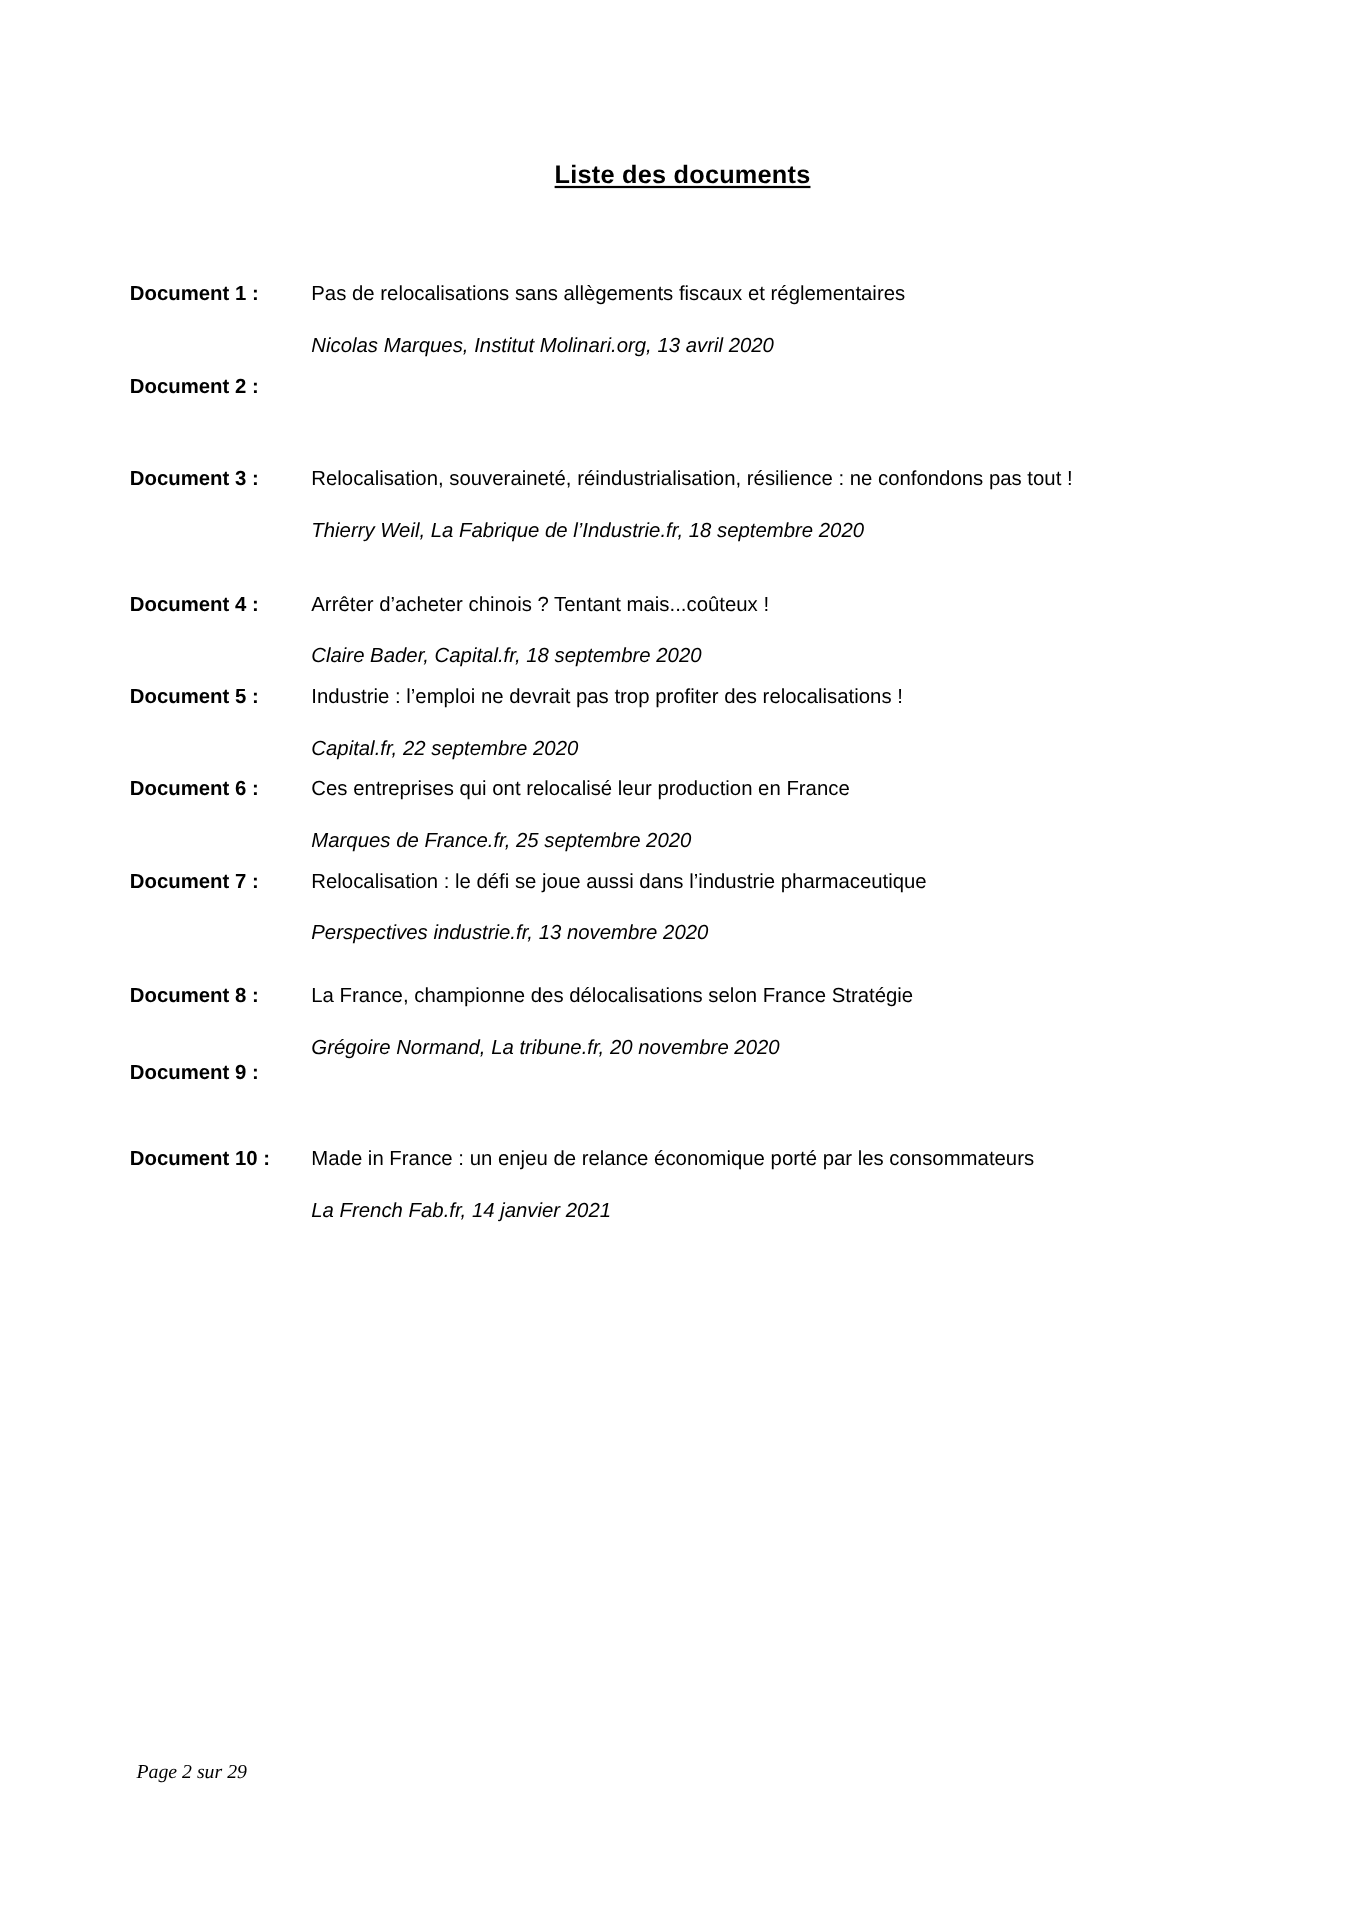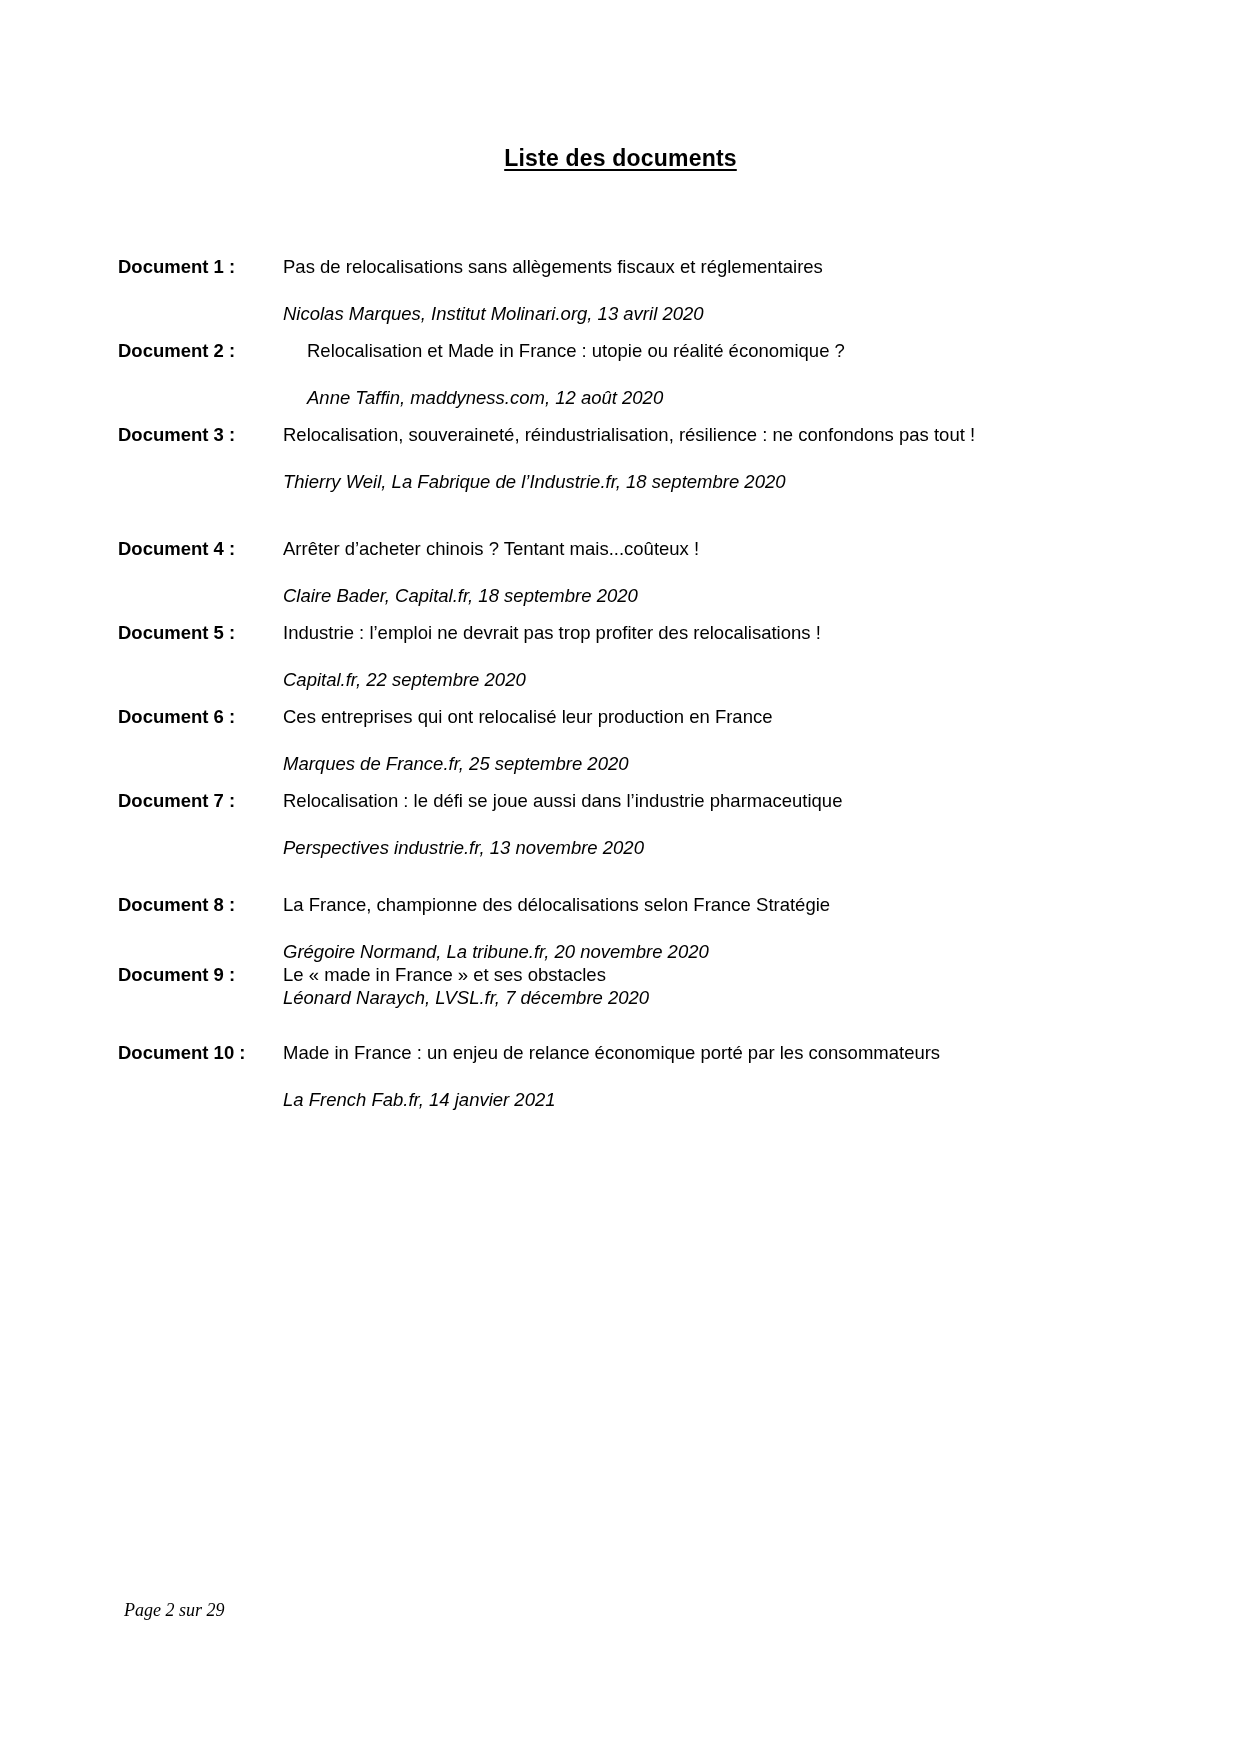--- a/index.html
+++ b/index.html
@@ -83,26 +83,22 @@
 <div class="doc-list">
 
   <div class="doc-entry" style="top:0px;">
     <div class="doc-label">Document 1 :</div>
     <div class="doc-body">
       <div class="doc-title">Pas de relocalisations sans allègements fiscaux et réglementaires</div>
       <div class="doc-source">Nicolas Marques, Institut Molinari.org, 13 avril 2020</div>
     </div>
   </div>
 
-  <div class="doc-entry" style="top:84px;gap:24px;">
+  <div class="doc-entry" style="top:84px;">
     <div class="doc-label">Document 2 :</div>
-    <div class="doc-body">
-      <div class="doc-title">Relocalisation et Made in France : utopie ou réalité économique ?</div>
-      <div class="doc-source">Anne Taffin, maddyness.com, 12 août 2020</div>
-    </div>
   </div>
 
   <div class="doc-entry" style="top:168px;">
     <div class="doc-label">Document 3 :</div>
     <div class="doc-body">
       <div class="doc-title">Relocalisation, souveraineté, réindustrialisation, résilience : ne confondons pas tout !</div>
       <div class="doc-source">Thierry Weil, La Fabrique de l’Industrie.fr, 18 septembre 2020</div>
     </div>
   </div>
 
@@ -141,24 +137,20 @@
   <div class="doc-entry" style="top:638px;justify-content:flex-end;">
     <div class="doc-label">Document 8 :</div>
     <div class="doc-body">
       <div class="doc-title">La France, championne des délocalisations selon France Stratégie</div>
       <div class="doc-source">Grégoire Normand, La tribune.fr, 20 novembre 2020</div>
     </div>
   </div>
 
   <div class="doc-entry" style="top:708px;">
     <div class="doc-label">Document 9 :</div>
-    <div class="doc-body">
-      <div class="doc-title">Le « made in France » et ses obstacles</div>
-      <div class="doc-source tight">Léonard Naraych, LVSL.fr, 7 décembre 2020</div>
-    </div>
   </div>
 
   <div class="doc-entry" style="top:786px;">
     <div class="doc-label">Document 10 :</div>
     <div class="doc-body">
       <div class="doc-title">Made in France : un enjeu de relance économique porté par les consommateurs</div>
       <div class="doc-source">La French Fab.fr, 14 janvier 2021</div>
     </div>
   </div>
 

